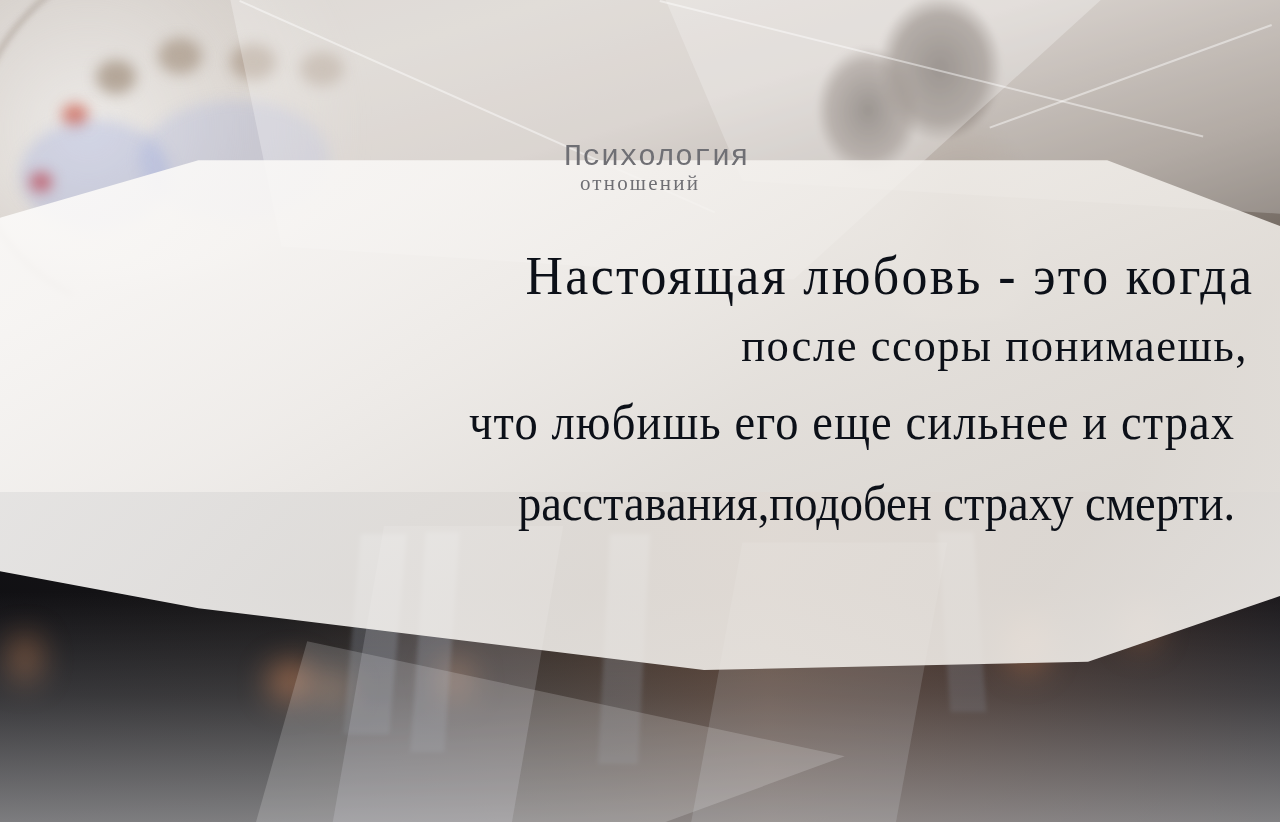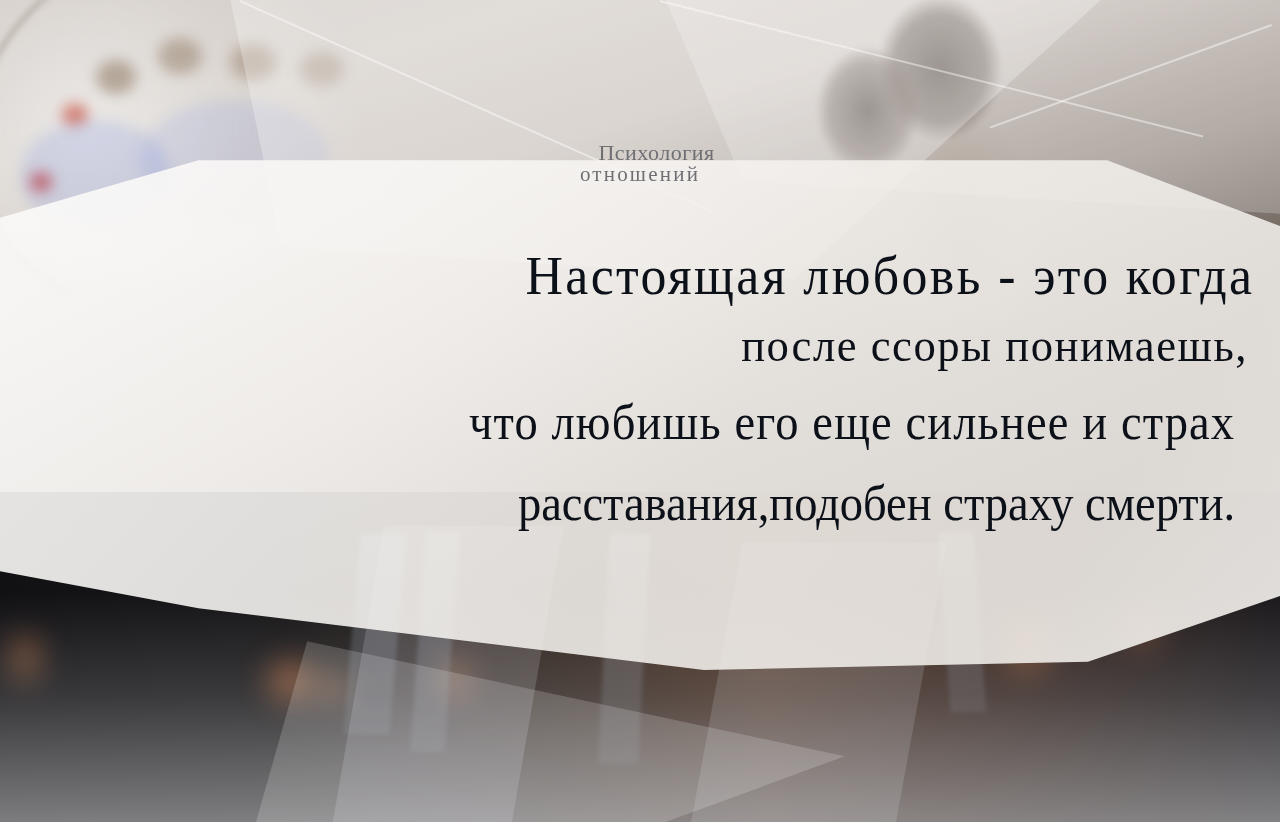--- a/index.html
+++ b/index.html
@@ -135,22 +135,22 @@
   .brand {
     position:absolute;
     left:0; right:0; top:142px;
     text-align:center;
     color:#6f6f74;
     letter-spacing:.5px;
     line-height:1.02;
   }
   .brand-line-1 {
     display:block;
-    font-size:22px;
-    font-family:Liberation Serif, serif;
+    font-size:30px;
+    font-family:Liberation Mono, monospace;
     margin-left:33px;
   }
   .brand-line-2 {
     display:block;
     font-size:21px;
     letter-spacing:2.2px;
     font-family:"Liberation Serif","DejaVu Serif",serif;
   }
 
   .quote {

